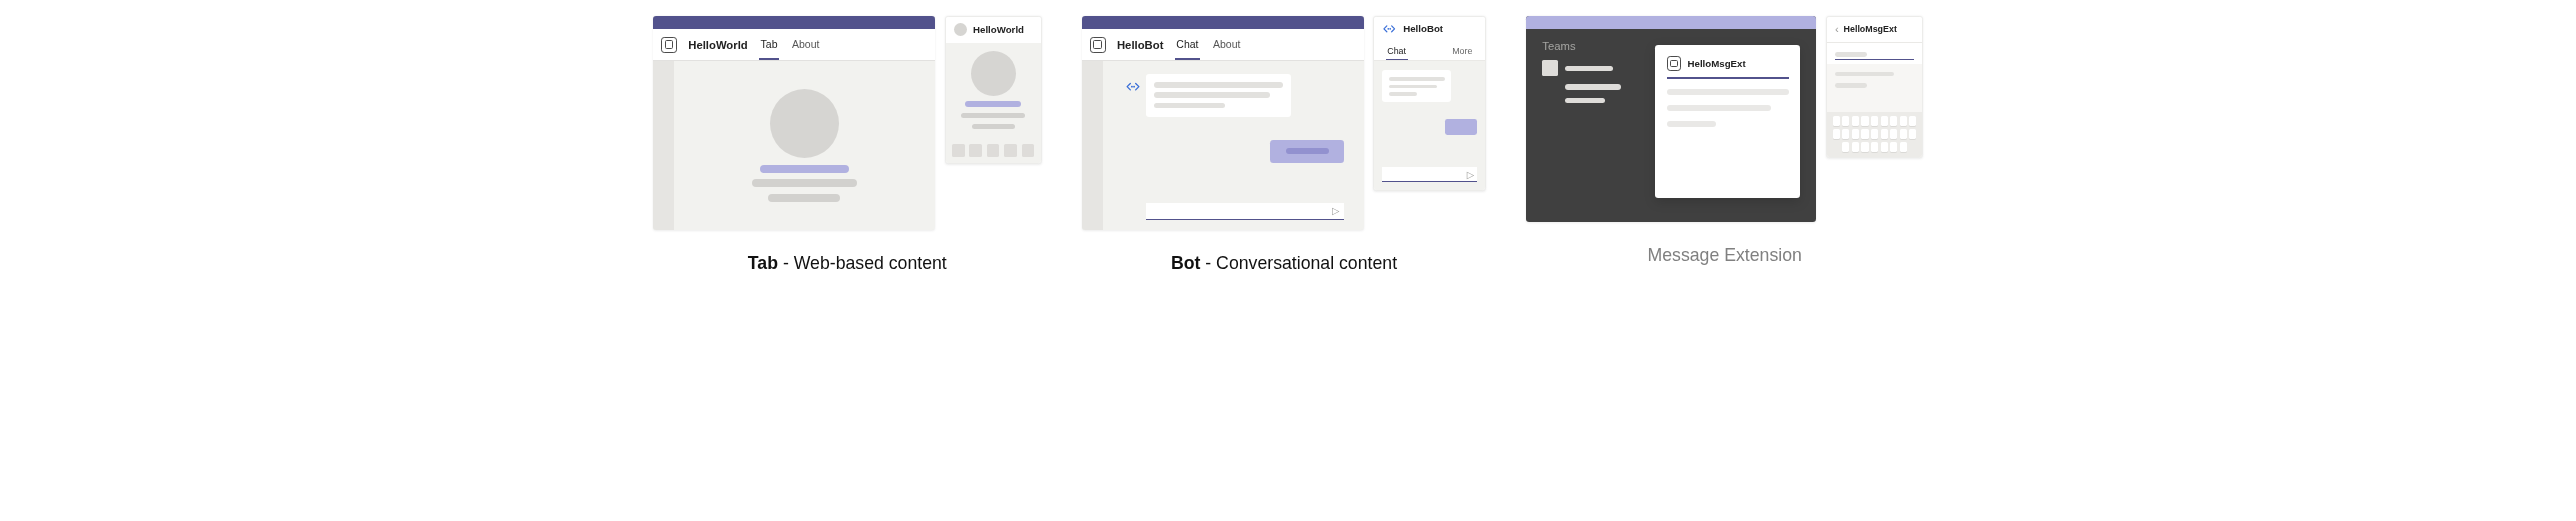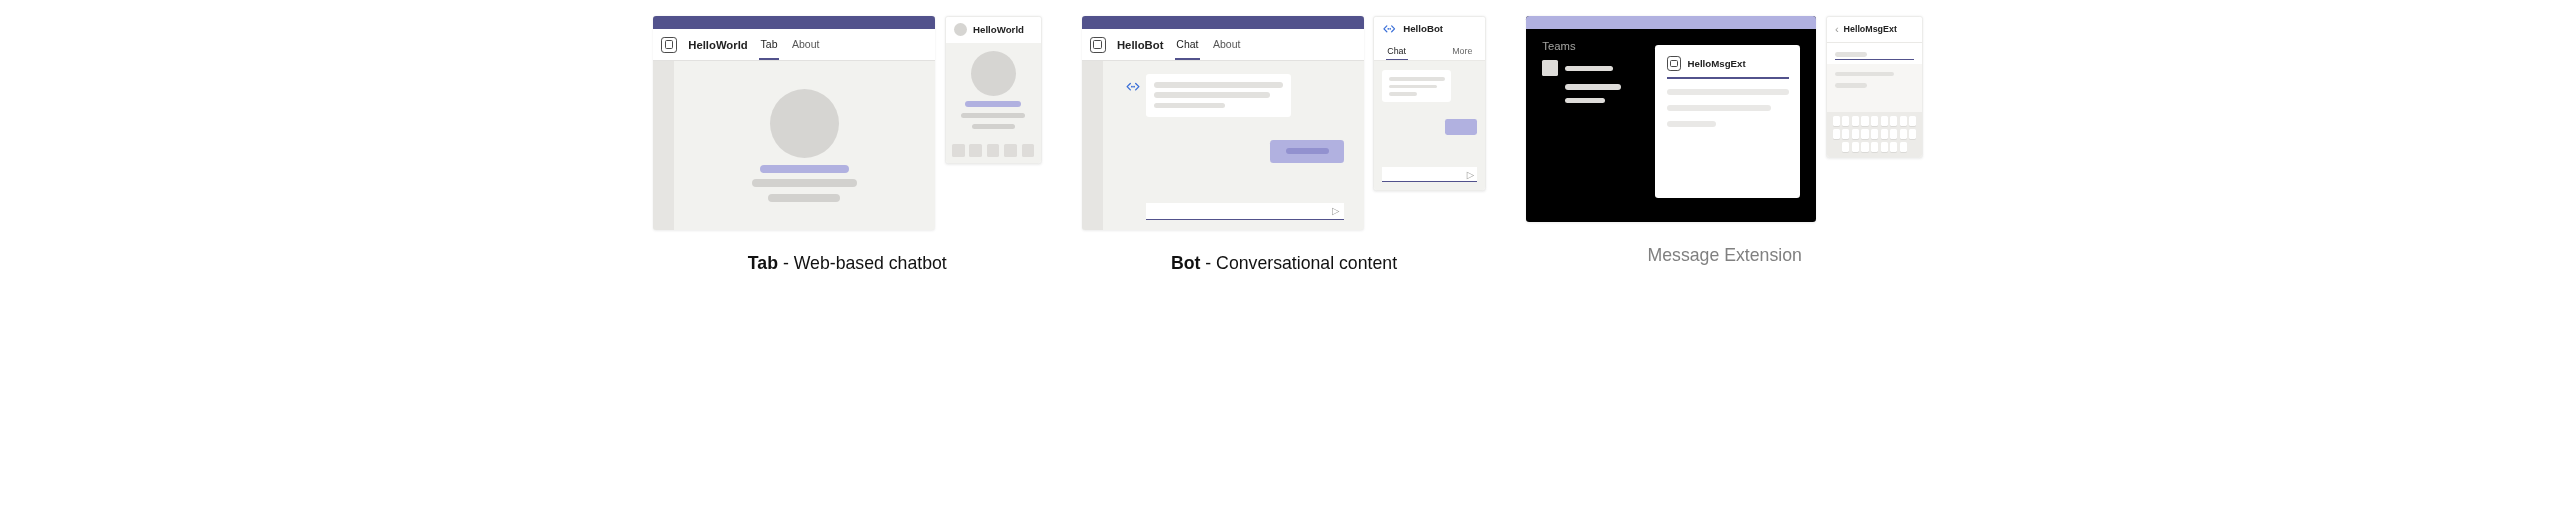--- a/index.html
+++ b/index.html
@@ -225,21 +225,21 @@
   }
   .bm-compose {
     position: absolute; left: 8px; right: 8px; bottom: 8px;
     height: 14.5px; background: #fff; border-bottom: 1.6px solid #52528c;
     display: flex; align-items: center; justify-content: flex-end; padding-right: 3.2px;
   }
 
   
   .me-window {
     width: 290px;
-    background: #000000;
+    background: #404040;
     border-radius: 3.2px;
     overflow: hidden;
     box-shadow: 0 0.8px 2.4px rgba(0,0,0,0.08);
   }
   .me-titlebar { height: 13px; background: #b1b1e0; }
   .me-body { position: relative; height: 193px; padding: 11.3px 16px; }
   .me-left {
     float: left; width: 97px;
   }
   .me-left .label { font-size: 11.3px; color: #a5a5a2; margin-bottom: 8px; }
@@ -355,21 +355,21 @@
         <div class="m-nav">
           <span class="sq"></span>
           <span class="sq"></span>
           <span class="sq"></span>
           <span class="sq"></span>
           <span class="sq"></span>
         </div>
       </div>
     </div>
     <div class="caption">
-      <strong>Tab</strong><span> - Web-based chatbot</span>
+      <strong>Tab</strong><span> - Web-based content</span>
     </div>
   </div>
 
   <div class="section">
     <div class="mockups">
 
       <div class="window" style="width:282px;">
         <div class="titlebar"></div>
         <div class="topbar">
           <span class="app-icon"></span>

